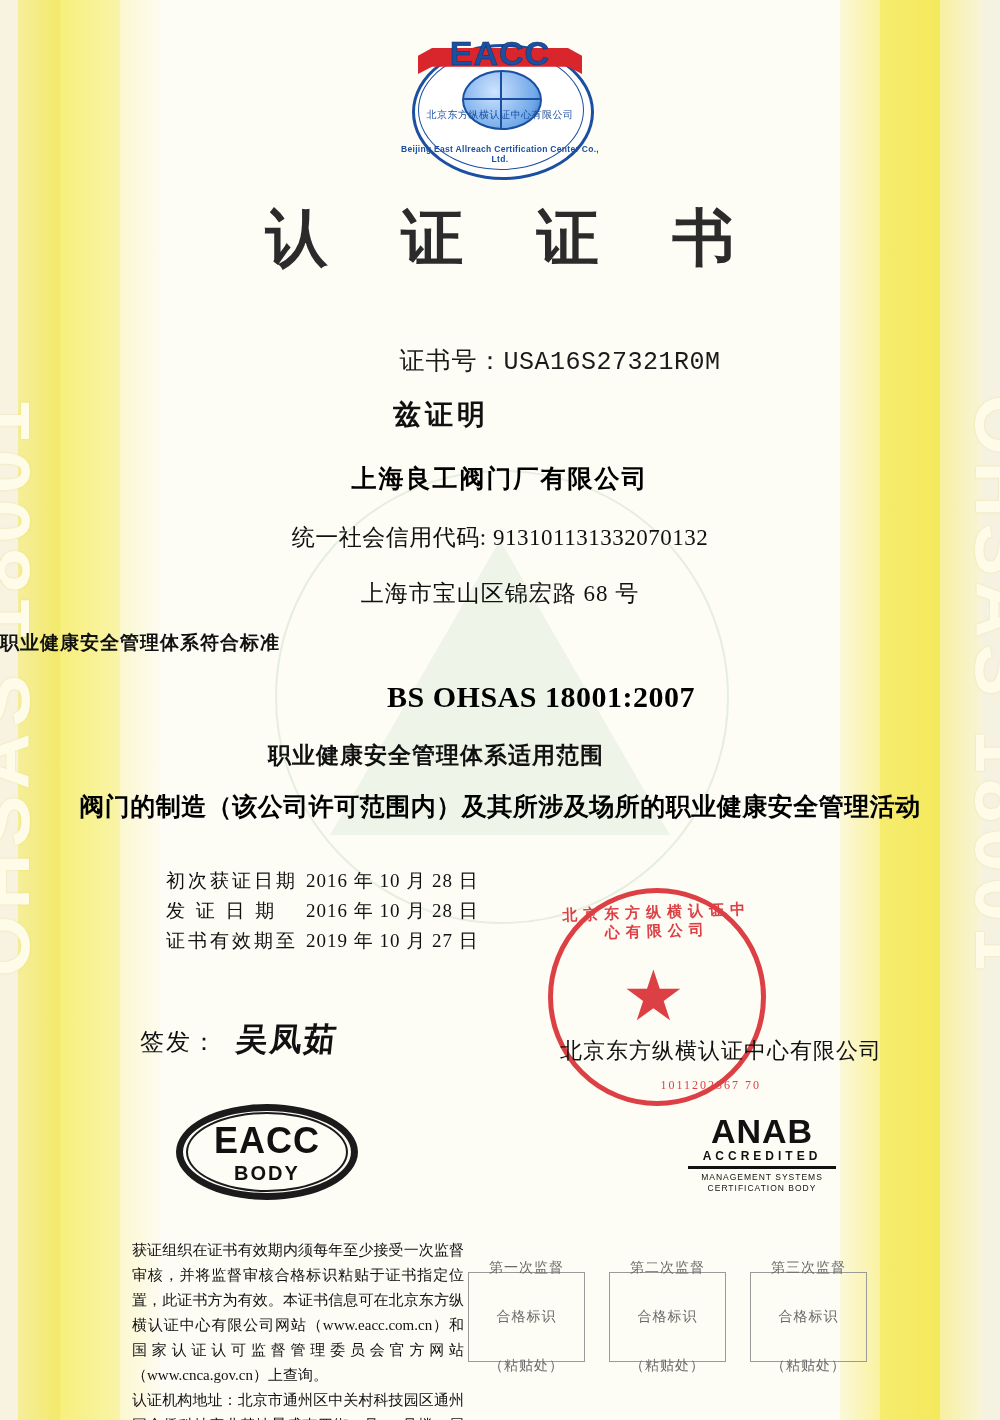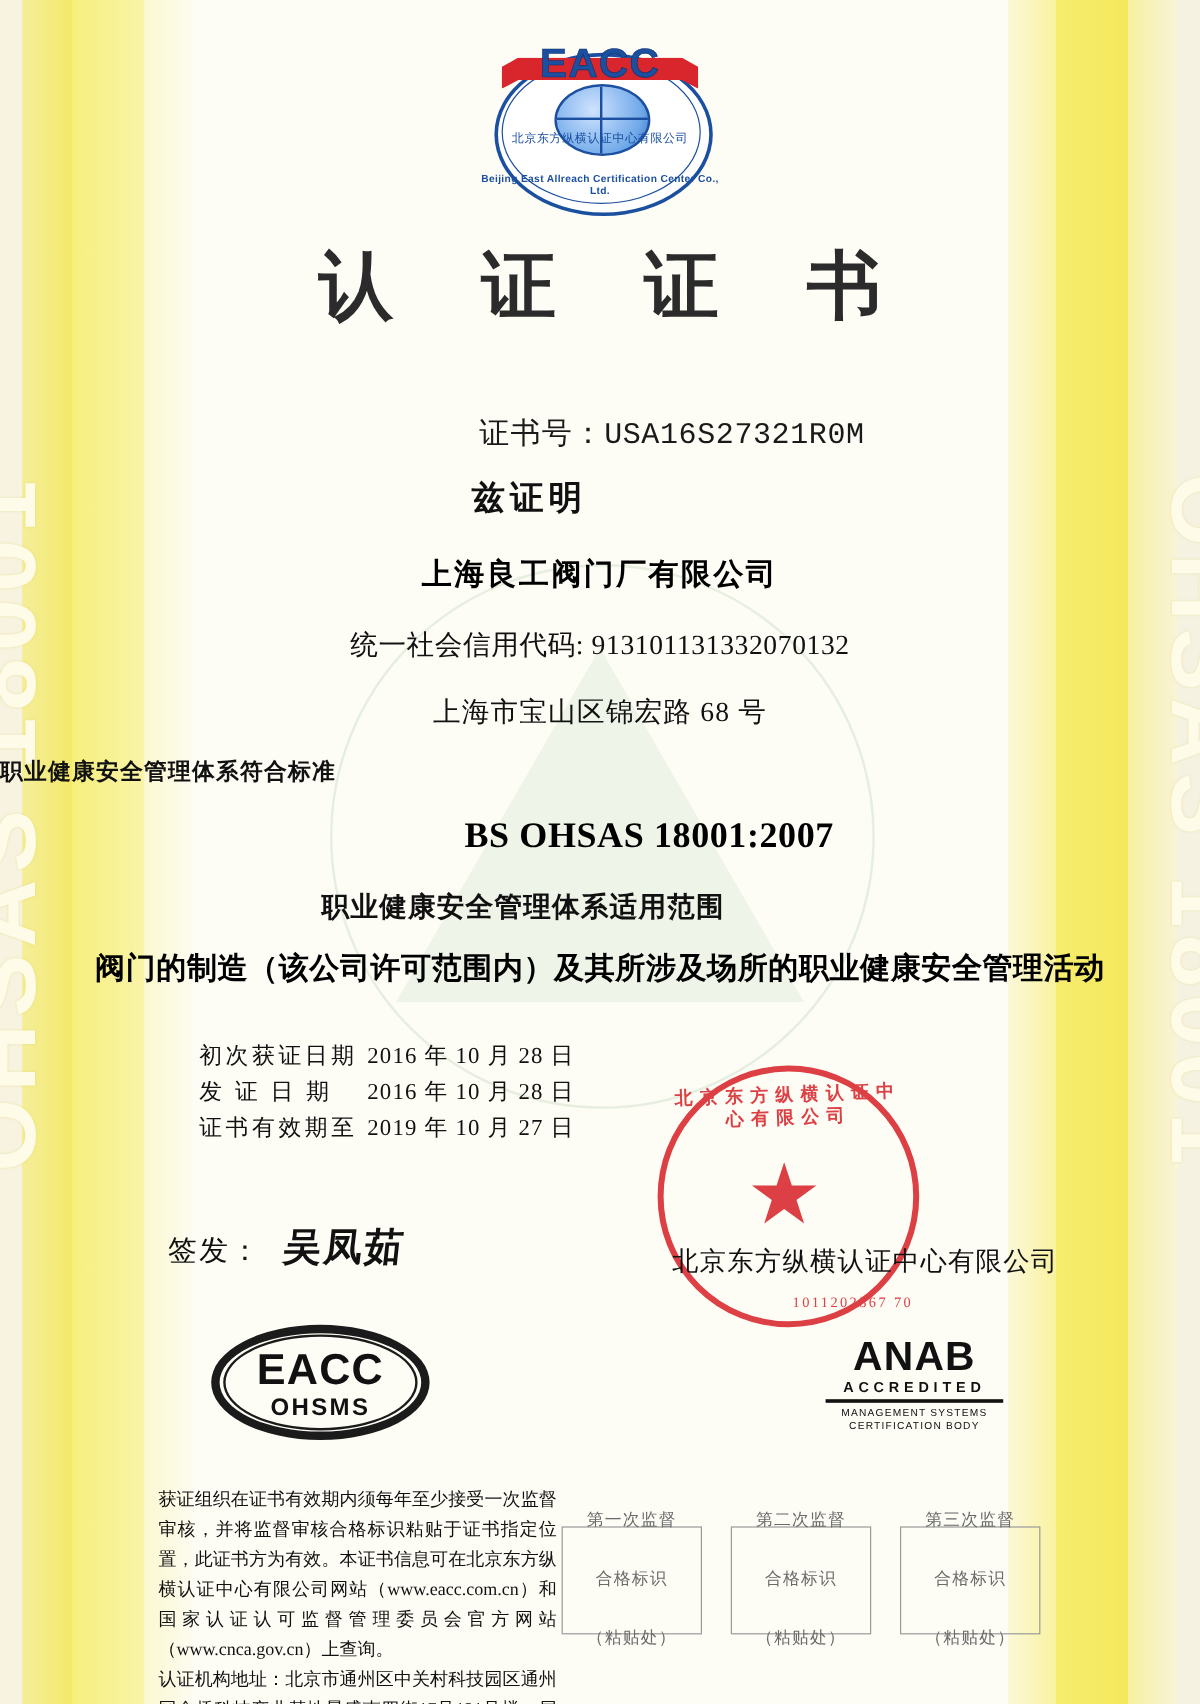--- a/index.html
+++ b/index.html
@@ -333,21 +333,21 @@
     <div class="arc-top">北京东方纵横认证中心有限公司</div>
     <div class="star"></div>
     <div class="arc-bottom">1011202367 70</div>
   </div>
   <div class="seal-caption">北京东方纵横认证中心有限公司</div>
 
   <div class="logo-eacc2">
     <div class="oval"></div>
     <div class="oval2"></div>
     <div class="t1">EACC</div>
-    <div class="t2">OHSMS</div>
+    <div class="t2">BODY</div>
   </div>
 
   <div class="logo-anab">
     <div class="an"><span>ANAB</span></div>
     <div class="acc">ACCREDITED</div>
     <div class="bar"></div>
     <div class="sub">MANAGEMENT SYSTEMS</div>
     <div class="sub">CERTIFICATION BODY</div>
   </div>
 

